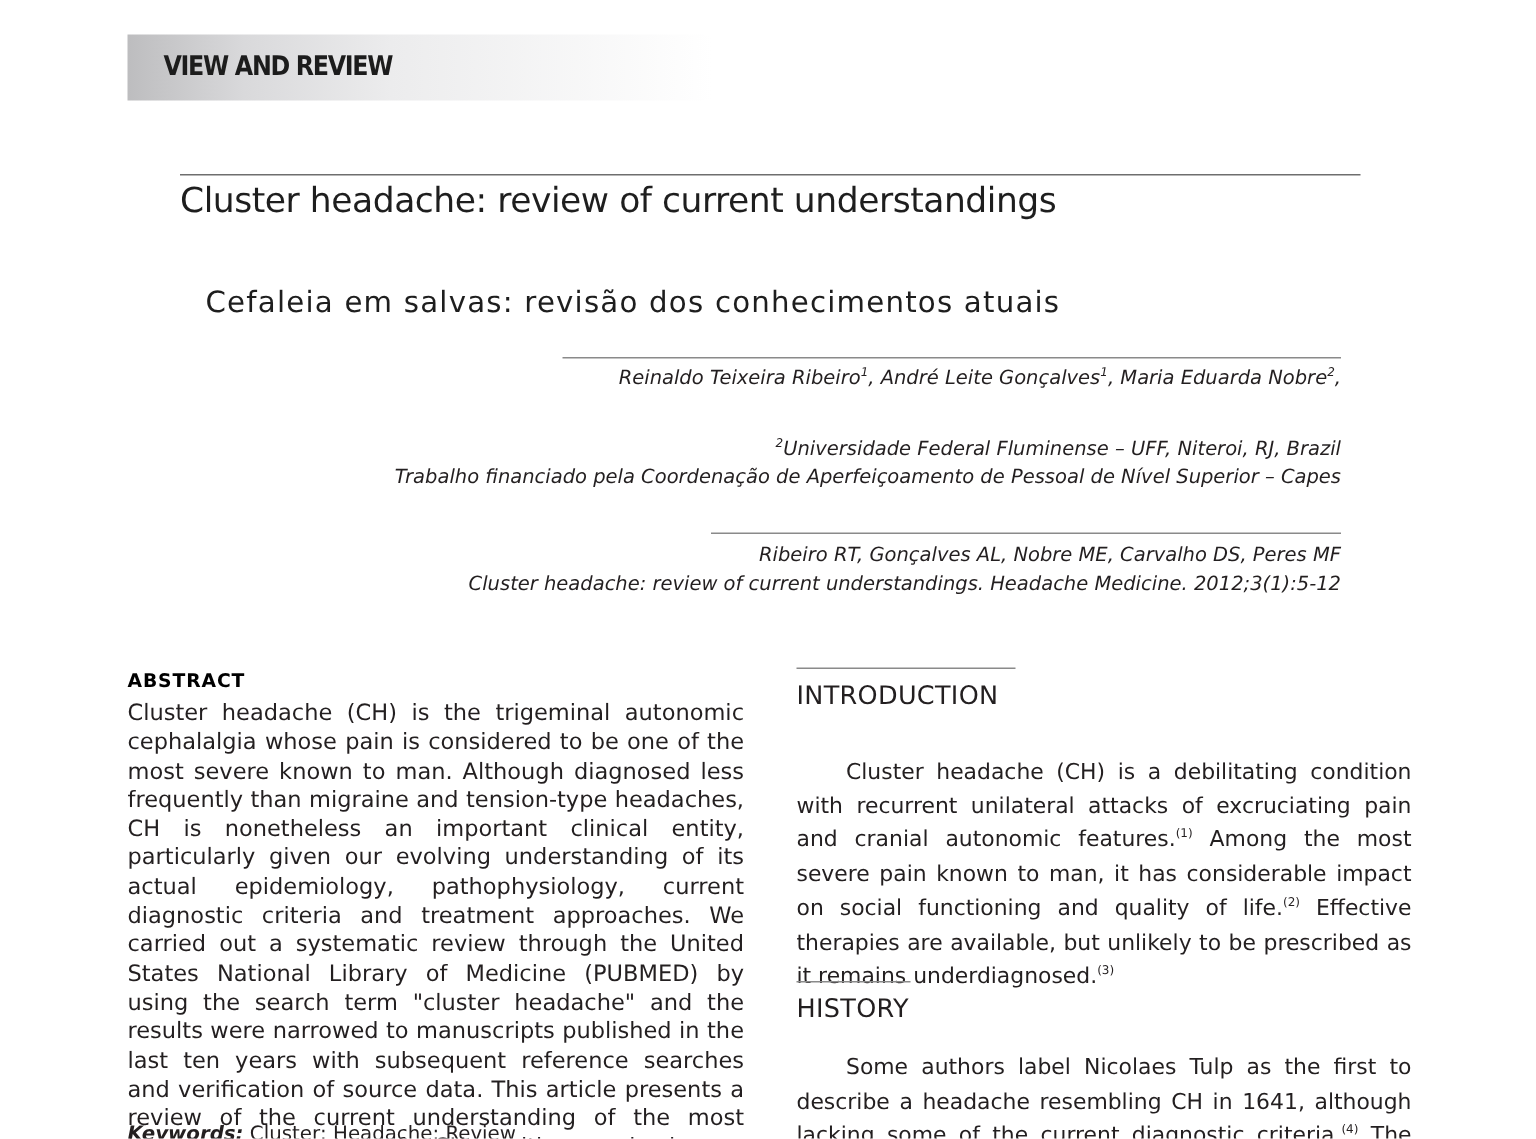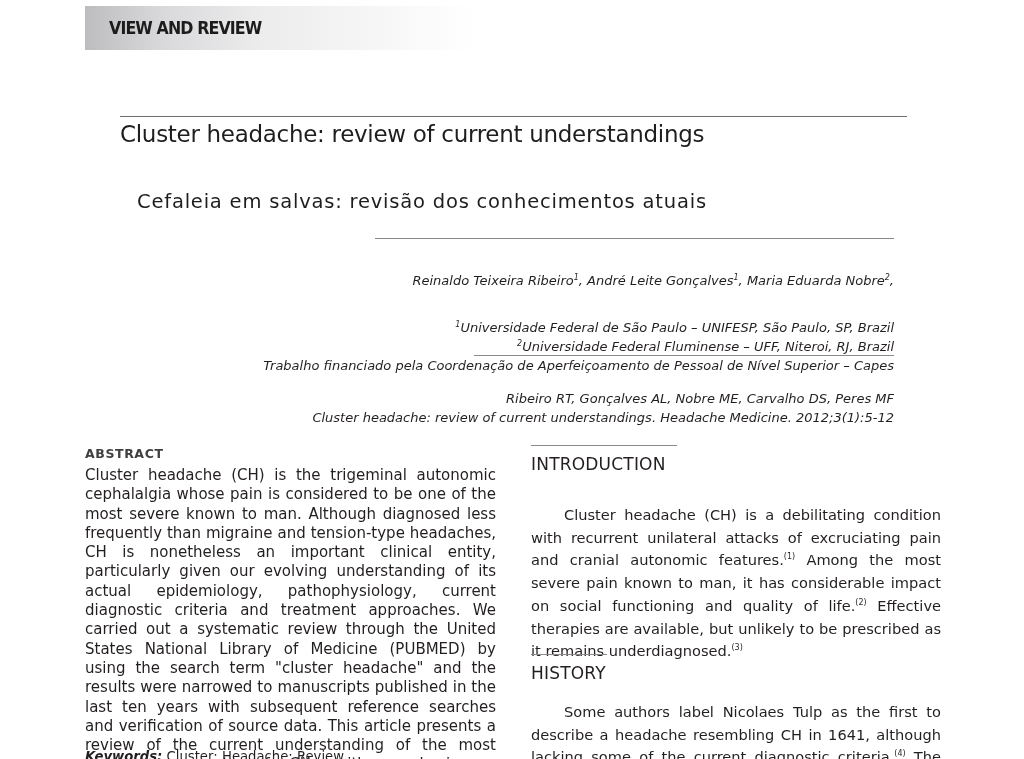--- a/index.html
+++ b/index.html
@@ -3,21 +3,21 @@
 <meta charset="utf-8">
 <style>
   html, body { margin: 0; padding: 0; }
   body {
     width: 1024px; height: 759px; overflow: hidden;
     background: #ffffff; color: #231f20;
     font-family: "DejaVu Sans", sans-serif;
     position: relative;
   }
   .section-banner {
-    position: absolute; left: 85px; top: 6px; width: 390px; height: 44px;
+    position: absolute; left: 85px; top: 23px; width: 390px; height: 44px;
     background: linear-gradient(to right, #bdbdbf 0%, #d9d9db 20%, #ececed 45%, #ffffff 100%);
     text-align: right;
   }
   .section-banner span {
     position: absolute; left: 24px; top: 11px;
     font-family: "DejaVu Sans", sans-serif; font-weight: bold;
     font-size: 18px; letter-spacing: -1px; color: #1c1c1c;
     transform: scaleX(0.88); transform-origin: left center;
   }
   .rule { position: absolute; background: #8a8a8a; height: 1px; }
@@ -27,26 +27,25 @@
     white-space: nowrap;
   }
   .subtitle {
     position: absolute; left: 121px; top: 174px;
     font-size: 19.5px; color: #1e1e1e; letter-spacing: 0.8px; white-space: nowrap;
   }
   .right-block {
     position: absolute; right: 130px; text-align: right;
     font-style: italic; font-size: 13px; line-height: 19px; color: #231f20;
     white-space: nowrap;
-    margin-top: 28px;
   }
   sup { font-size: 8px; vertical-align: super; line-height: 0; }
   .abstract-head {
     position: absolute; left: 85px; top: 446px;
-    font-size: 12.5px; font-weight: bold; letter-spacing: 0.6px; color: #404040; text-align: right;
+    font-size: 12.5px; font-weight: bold; letter-spacing: 0.6px; color: #000000; text-align: right;
   }
   .abstract-body {
     position: absolute; left: 85px; top: 466px; width: 411px;
     font-size: 15px; line-height: 19.3px; text-align: justify; color: #231f20;
   }
   .keywords {
     position: absolute; left: 85px; top: 749px; font-size: 13.2px; white-space: nowrap;
   }
   .keywords b { font-style: italic; font-weight: bold; }
   .col-head {
@@ -73,21 +72,20 @@
 
 <div class="rule" style="left:375px; top:238px; width:519px;"></div>
 
 <div class="right-block" style="top:243px;">
   <div>
     <span>Reinaldo Teixeira Ribeiro</span><sup>1</sup><span>, </span><span>André Leite Gonçalves</span><sup>1</sup><span>, </span><span>Maria Eduarda Nobre</span><sup>2</sup><span>,</span>
   </div>
 </div>
 
 <div class="right-block" style="top:290px;">
-  <div><sup>1</sup><span>Universidade Federal de São Paulo – UNIFESP, São Paulo, SP, Brazil</span></div>
   <div><sup>2</sup><span>Universidade Federal Fluminense – UFF, Niteroi, RJ, Brazil</span></div>
   <div>Trabalho financiado pela Coordenação de Aperfeiçoamento de Pessoal de Nível Superior – Capes</div>
 </div>
 
 <div class="rule" style="left:474px; top:355px; width:420px;"></div>
 
 <div class="right-block" style="top:361px;">
   <div>Ribeiro RT, Gonçalves AL, Nobre ME, Carvalho DS, Peres MF</div>
   <div>Cluster headache: review of current understandings. Headache Medicine. 2012;3(1):5-12</div>
 </div>

